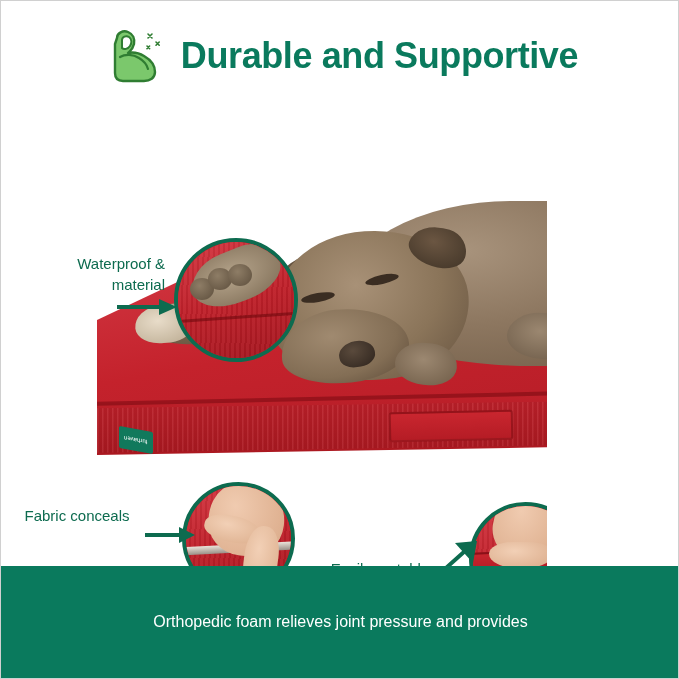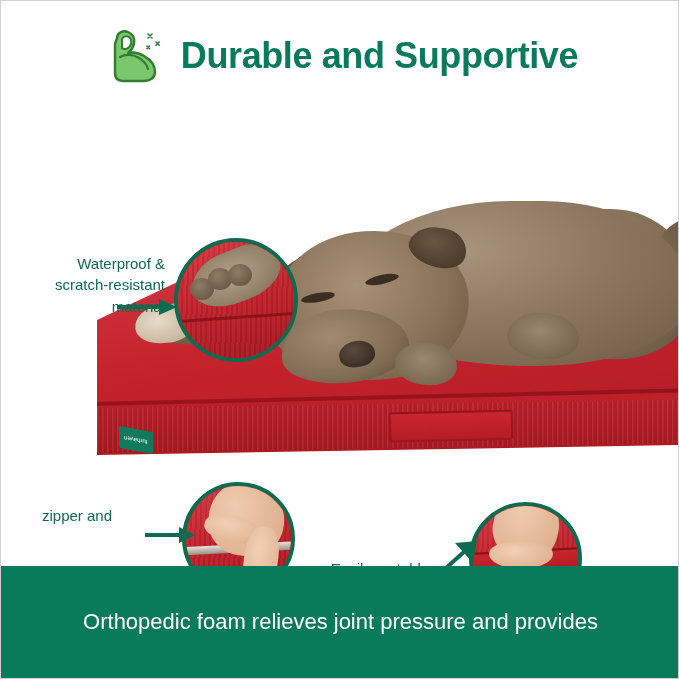--- a/index.html
+++ b/index.html
@@ -43,21 +43,21 @@
     color: #0a7a5d;
     letter-spacing: -0.4px;
     white-space: nowrap;
   }
 
   
   .stage {
     position: absolute;
     left: 0;
     top: 100px;
-    width: 679px;
+    width: 546px;
     height: 465px;
     overflow: hidden;
   }
 
   
   .bed {
     position: absolute;
     left: 96px;
     top: 168px;
     width: 600px;
@@ -370,21 +370,21 @@
     height: 112px;
     background: #0a7a5d;
     display: flex;
     flex-direction: column;
     align-items: center;
     justify-content: center;
     gap: 4px;
   }
   .banner-line {
     color: #ffffff;
-    font-size: 22px;
+    font-size: 16px;
     line-height: 1.28;
     white-space: nowrap;
   }
 </style>
 </head>
 <body>
 
 <div class="infographic">
 
   <div class="header">
@@ -452,30 +452,29 @@
     <div class="callout-circle circle-3">
       <div class="c-fabric"></div>
       <div class="c3-handle-strap"></div>
       <div class="hand c3-hand"></div>
       <div class="c3-knuckles"></div>
 
     </div>
 
     <div class="annotation ann-waterproof">
       <div class="ann-line">Waterproof &amp;</div>
-      <div class="ann-line">scratch-resistant</div>
       <div class="ann-line">material</div>
     </div>
     <svg class="arrow arrow-waterproof" viewBox="0 0 62 20">
       <path d="M0 10 L44 10" stroke="#0d6b4f" stroke-width="4" stroke-linecap="round"></path>
       <path d="M42 2 L60 10 L42 18 Z" fill="#0d6b4f"></path>
     </svg>
 
     <div class="annotation ann-zipper">
-      <div class="ann-line">zipper and</div>
+      <div class="ann-line">Fabric conceals</div>
     </div>
     <svg class="arrow arrow-zipper" viewBox="0 0 52 20">
       <path d="M0 10 L36 10" stroke="#0d6b4f" stroke-width="4" stroke-linecap="round"></path>
       <path d="M34 2 L50 10 L34 18 Z" fill="#0d6b4f"></path>
     </svg>
 
     <div class="annotation ann-handle">
       <div class="ann-line">Easily portable</div>
 
     </div>

